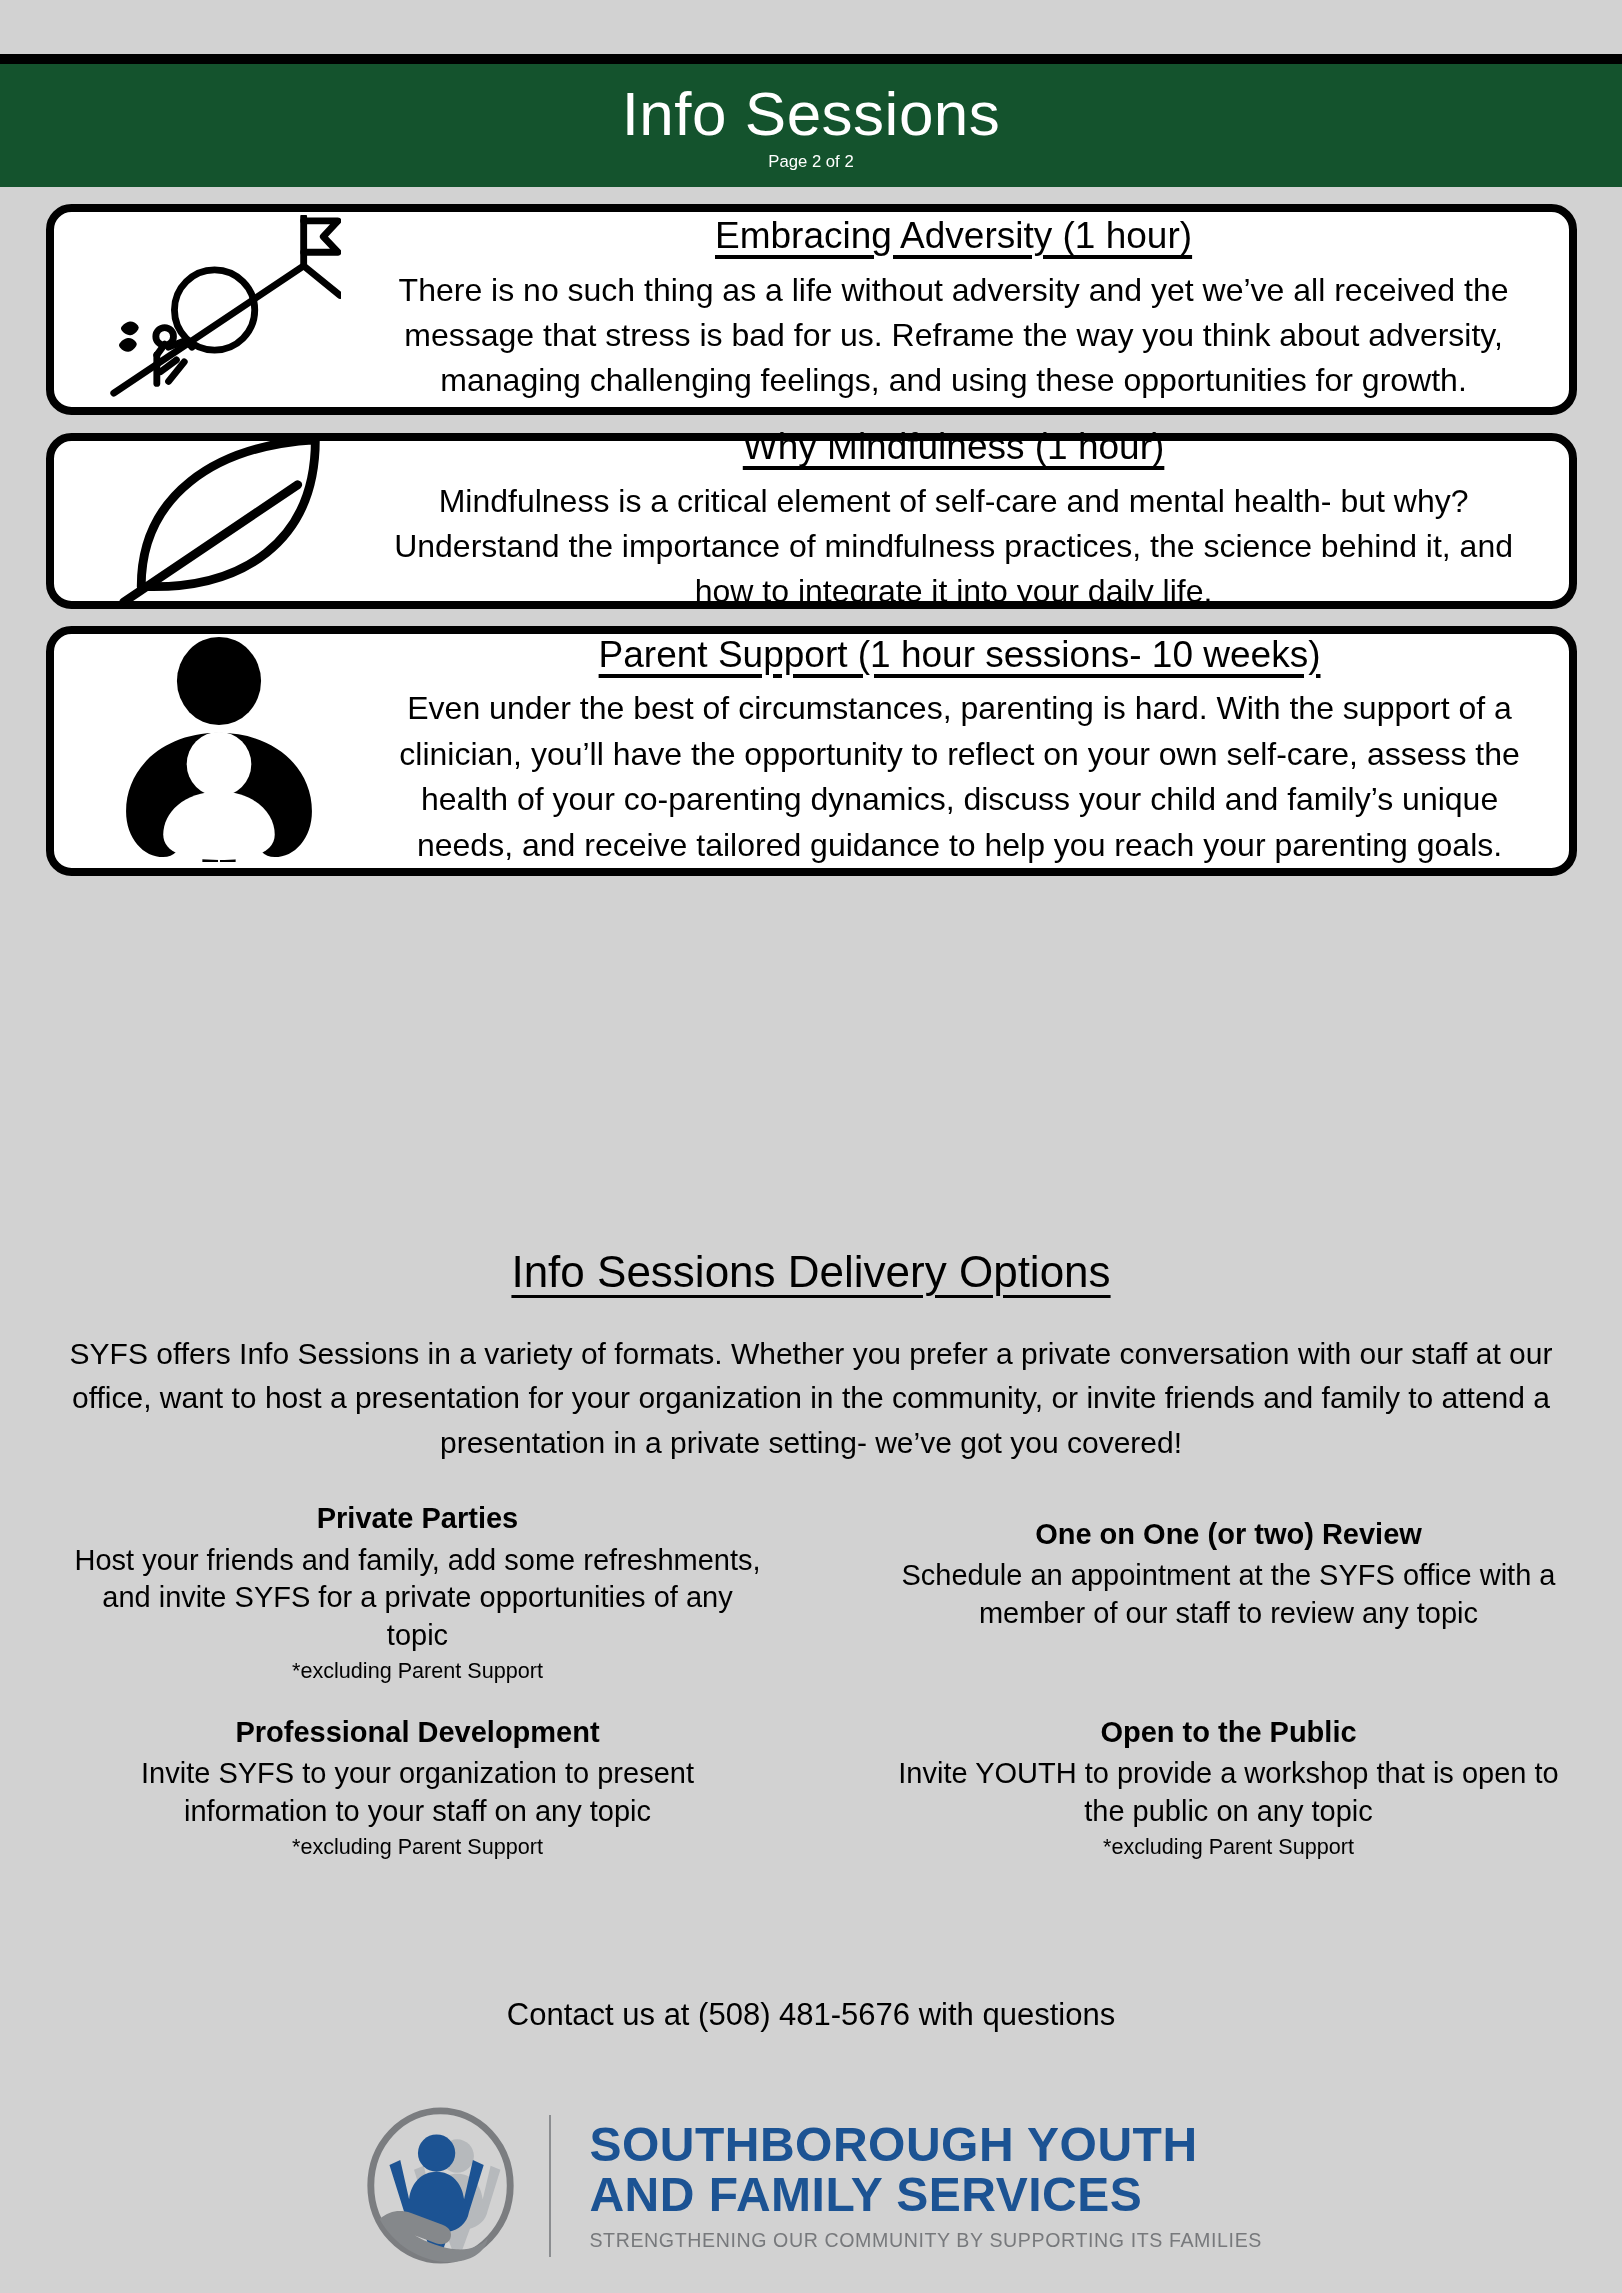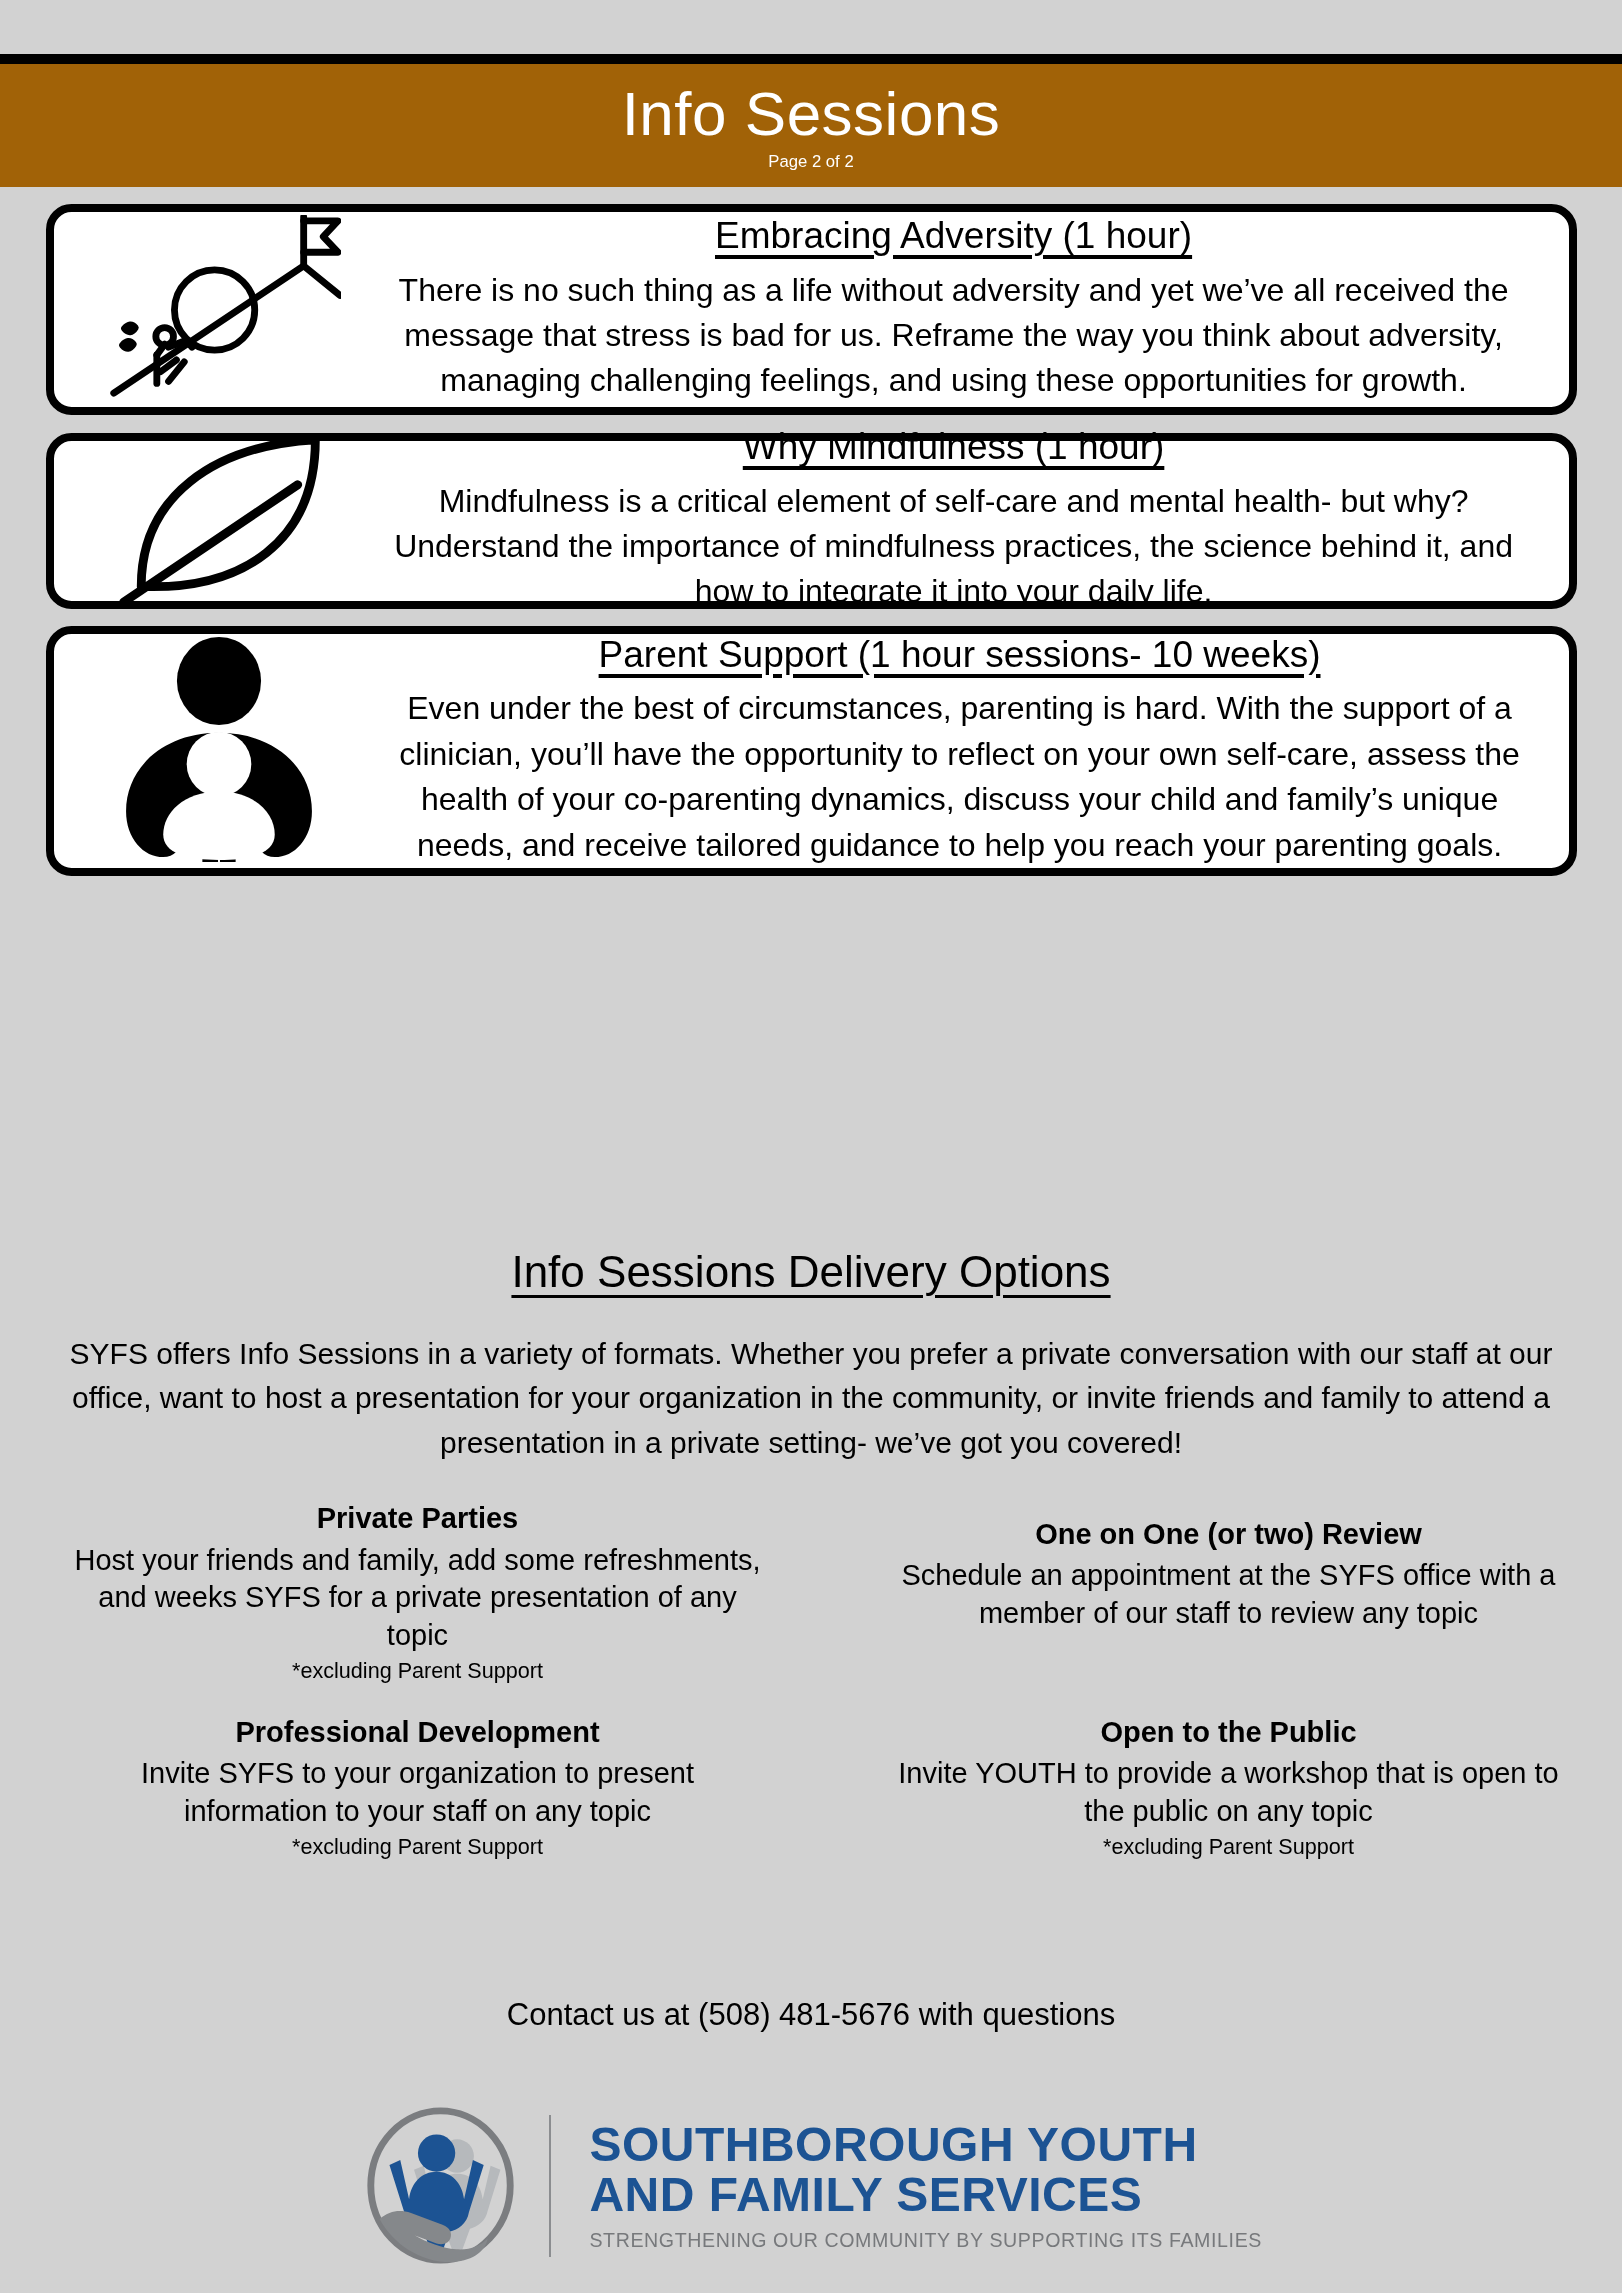--- a/index.html
+++ b/index.html
@@ -22,21 +22,21 @@
     top: 54px;
     left: 0;
     width: 1622px;
   }
   .banner-rule {
     height: 9.8px;
     background: #000;
     width: 100%;
   }
   .banner {
-    background: #a16207;
+    background: #14532d;
     height: 123px;
     width: 100%;
     display: flex;
     flex-direction: column;
     align-items: center;
     justify-content: center;
     box-sizing: border-box;
     padding-top: 3.9px;
   }
   .banner-title {
@@ -311,21 +311,21 @@
 
 <div class="delivery">
   <h2 class="delivery-title">Info Sessions Delivery Options</h2>
   <p class="delivery-intro">SYFS offers Info Sessions in a variety of formats. Whether you prefer a private conversation with our staff at our office, want to host a presentation for your organization in the community, or invite friends and family to attend a presentation in a private setting- we’ve got you covered!</p>
 </div>
 
 <div class="options-grid">
 
   <div class="option">
     <div class="option-title">Private Parties</div>
-    <p class="option-desc">Host your friends and family, add some refreshments, and weeks SYFS for a private presentation of any topic</p>
+    <p class="option-desc">Host your friends and family, add some refreshments, and invite SYFS for a private opportunities of any topic</p>
     <p class="option-note">*excluding Parent Support</p>
   </div>
 
   <div class="option offset-top">
     <div class="option-title">One on One (or two) Review</div>
     <p class="option-desc">Schedule an appointment at the SYFS office with a member of our staff to review any topic</p>
     <p class="option-note"></p>
   </div>
 
   <div class="option">

